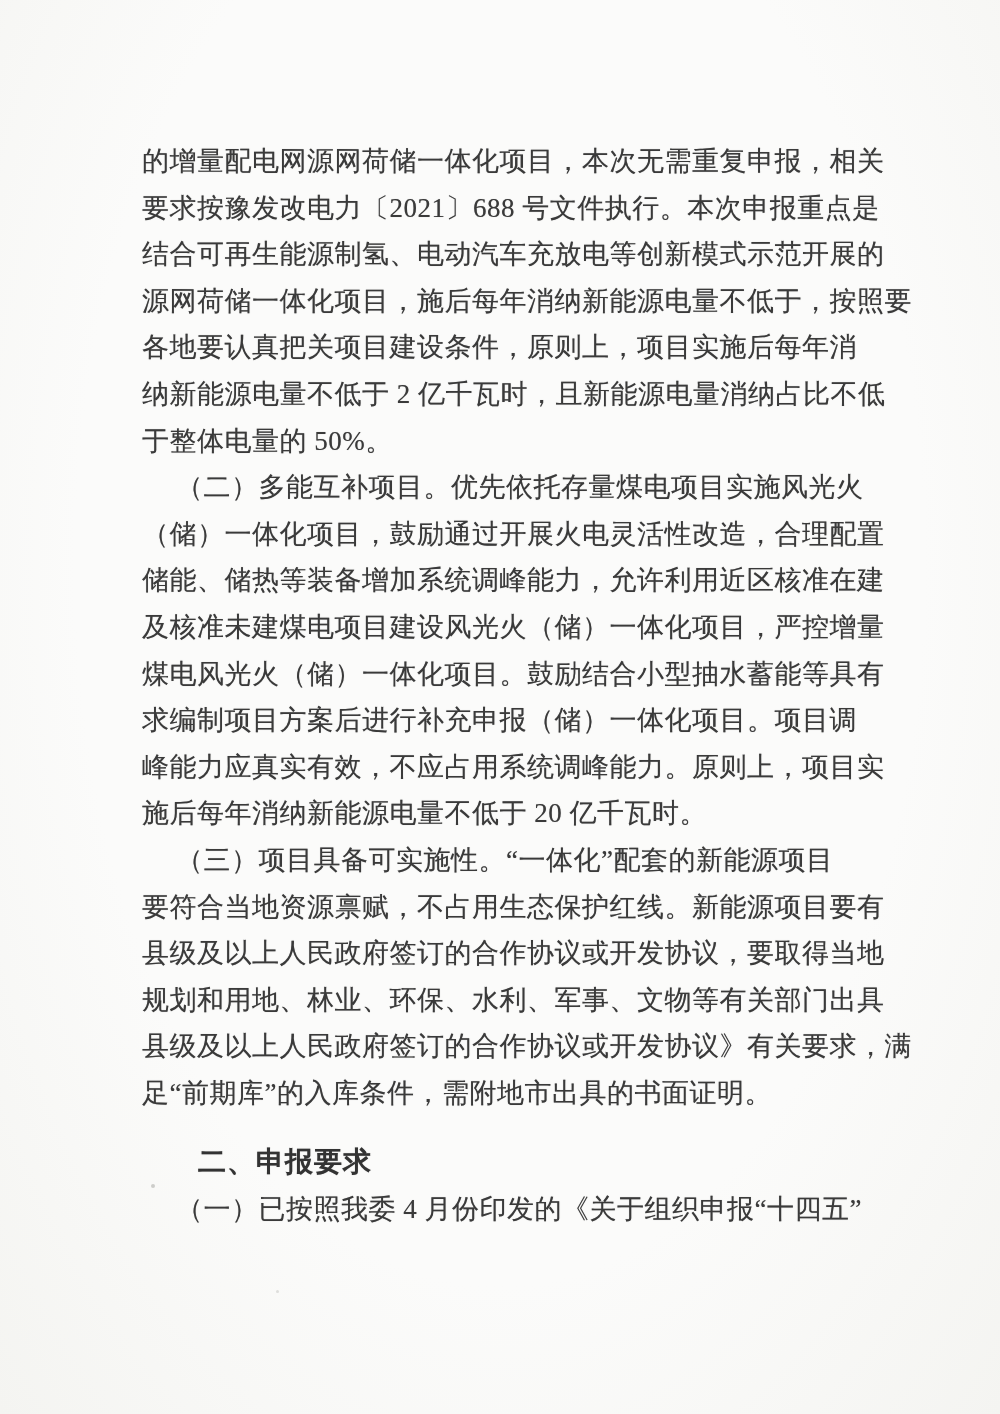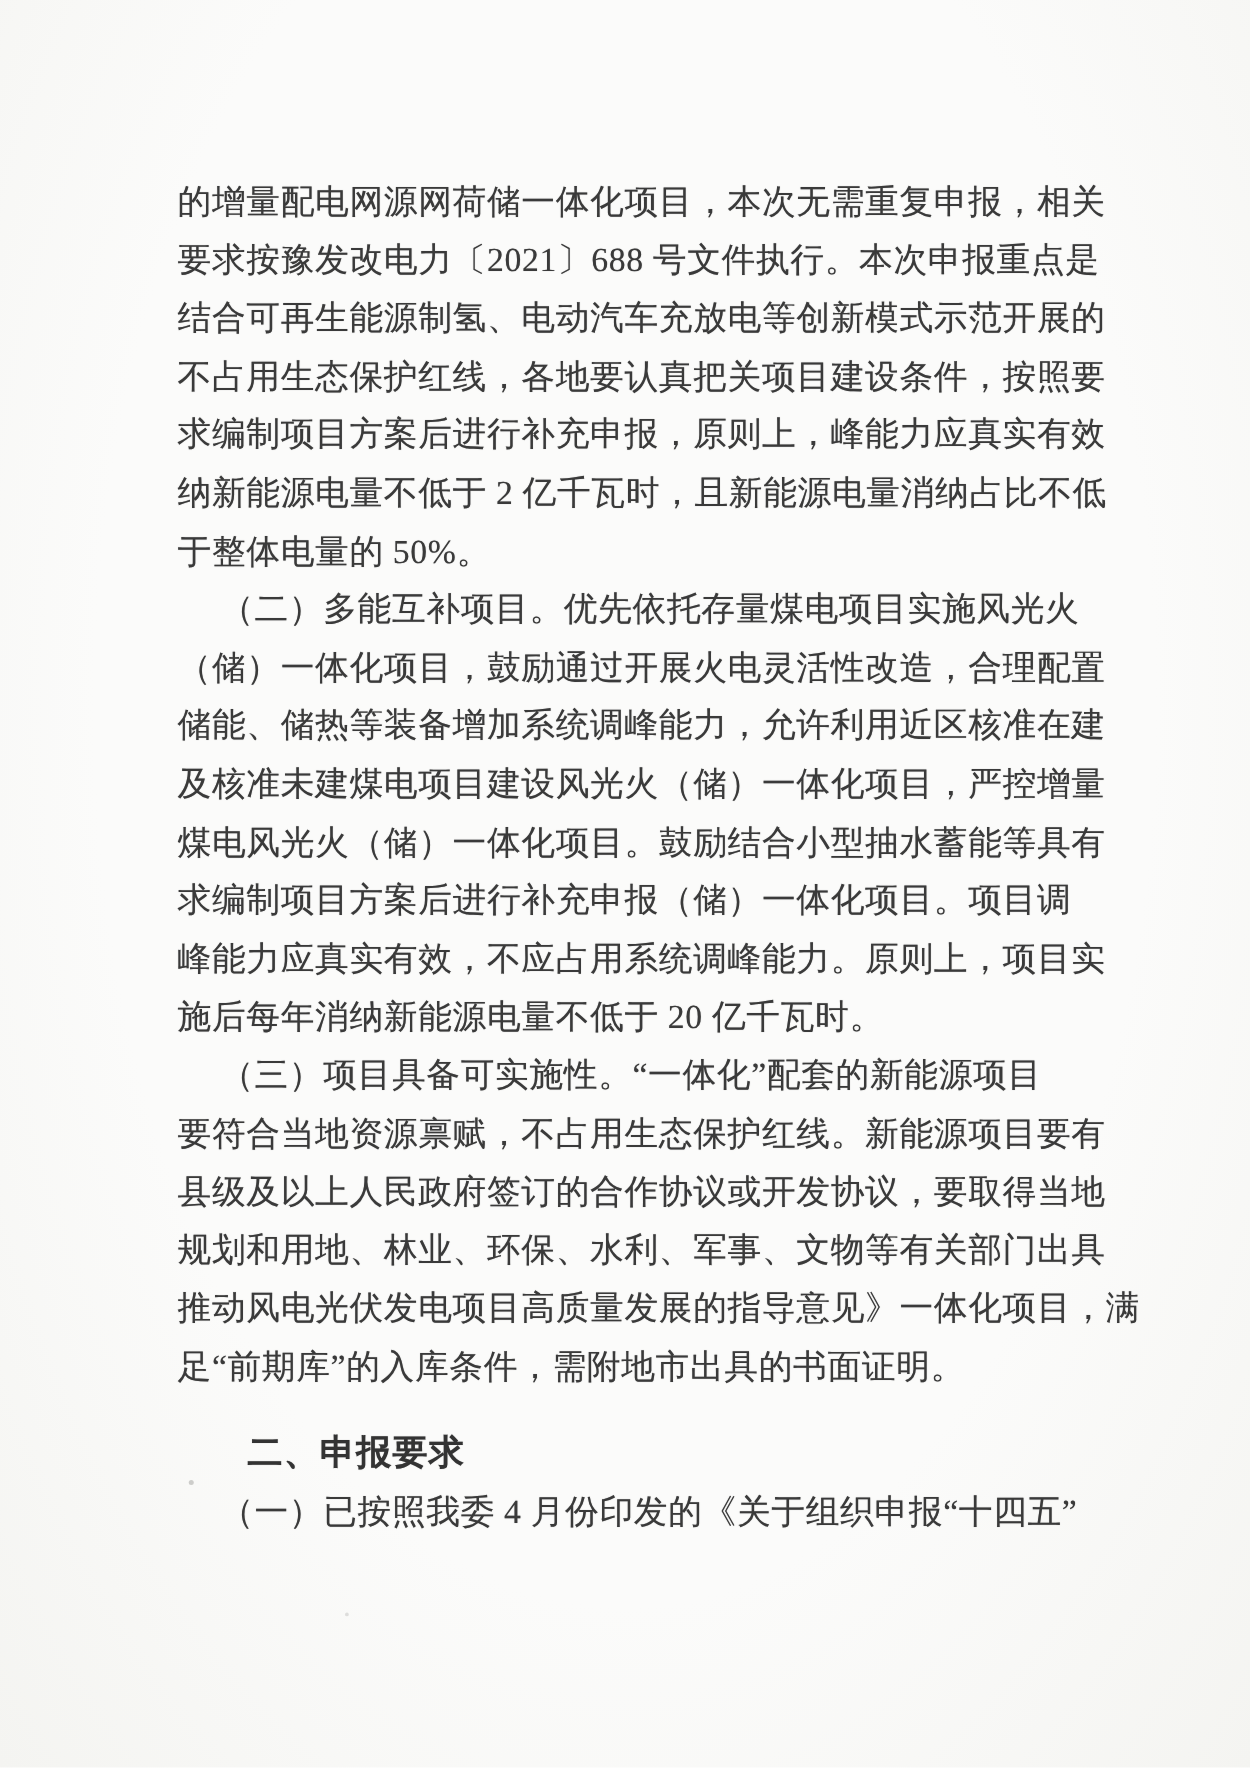--- a/index.html
+++ b/index.html
@@ -72,36 +72,36 @@
   }
 </style>
 </head>
 <body>
 
 <div class="page">
   <div class="text-block" id="text-block">
       <div class="line">的增量配电网源网荷储一体化项目，本次无需重复申报，相关</div>
       <div class="line">要求按豫发改电力〔2021〕688 号文件执行。本次申报重点是</div>
       <div class="line">结合可再生能源制氢、电动汽车充放电等创新模式示范开展的</div>
-      <div class="line">不占用生态保护红线，各地要认真把关项目建设条件，按照要</div>
-      <div class="line">求编制项目方案后进行补充申报，原则上，峰能力应真实有效</div>
+      <div class="line">源网荷储一体化项目，施后每年消纳新能源电量不低于，按照要</div>
+      <div class="line">各地要认真把关项目建设条件，原则上，项目实施后每年消</div>
       <div class="line">纳新能源电量不低于 2 亿千瓦时，且新能源电量消纳占比不低</div>
       <div class="line">于整体电量的 50%。</div>
       <div class="line indent-1">（二）多能互补项目。优先依托存量煤电项目实施风光火</div>
       <div class="line">（储）一体化项目，鼓励通过开展火电灵活性改造，合理配置</div>
       <div class="line">储能、储热等装备增加系统调峰能力，允许利用近区核准在建</div>
       <div class="line">及核准未建煤电项目建设风光火（储）一体化项目，严控增量</div>
       <div class="line">煤电风光火（储）一体化项目。鼓励结合小型抽水蓄能等具有</div>
       <div class="line">求编制项目方案后进行补充申报（储）一体化项目。项目调</div>
       <div class="line">峰能力应真实有效，不应占用系统调峰能力。原则上，项目实</div>
       <div class="line">施后每年消纳新能源电量不低于 20 亿千瓦时。</div>
       <div class="line indent-1">（三）项目具备可实施性。“一体化”配套的新能源项目</div>
       <div class="line">要符合当地资源禀赋，不占用生态保护红线。新能源项目要有</div>
       <div class="line">县级及以上人民政府签订的合作协议或开发协议，要取得当地</div>
       <div class="line">规划和用地、林业、环保、水利、军事、文物等有关部门出具</div>
-      <div class="line">推动风电光伏发电项目高质量发展的指导意见》一体化项目，满</div>
+      <div class="line">县级及以上人民政府签订的合作协议或开发协议》有关要求，满</div>
       <div class="line">足“前期库”的入库条件，需附地市出具的书面证明。</div>
       <div class="line indent-2 heading">二、申报要求</div>
       <div class="line indent-1">（一）已按照我委 4 月份印发的《关于组织申报“十四五”</div>
     </div>
   <div class="scan-speck speck-1"></div>
   <div class="scan-speck speck-2"></div>
 </div>
 
 </body></html>

